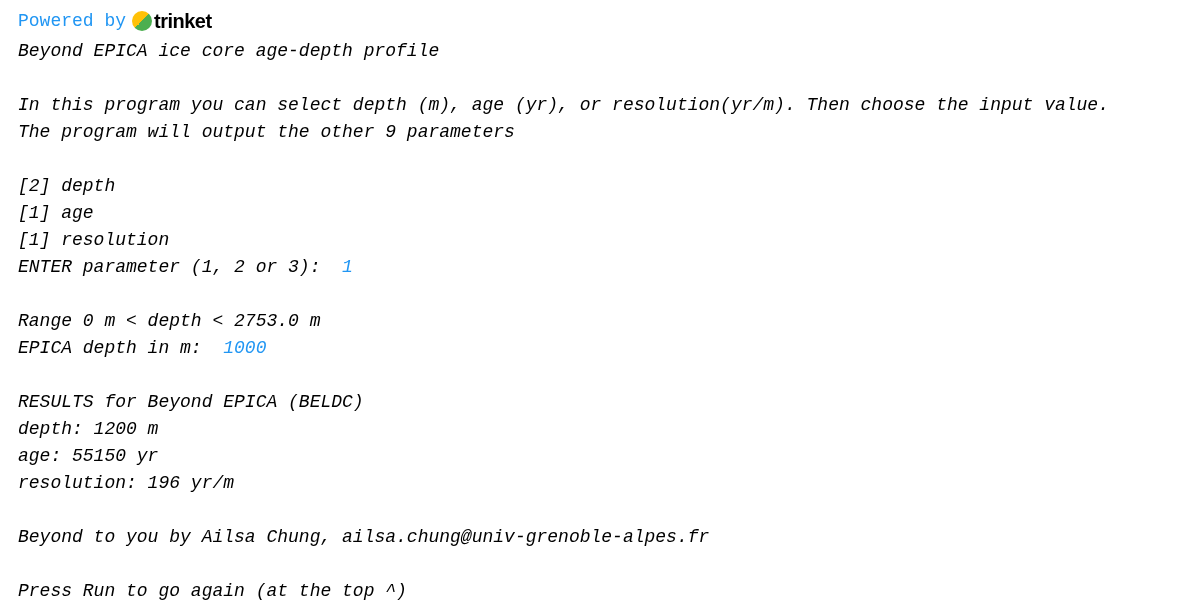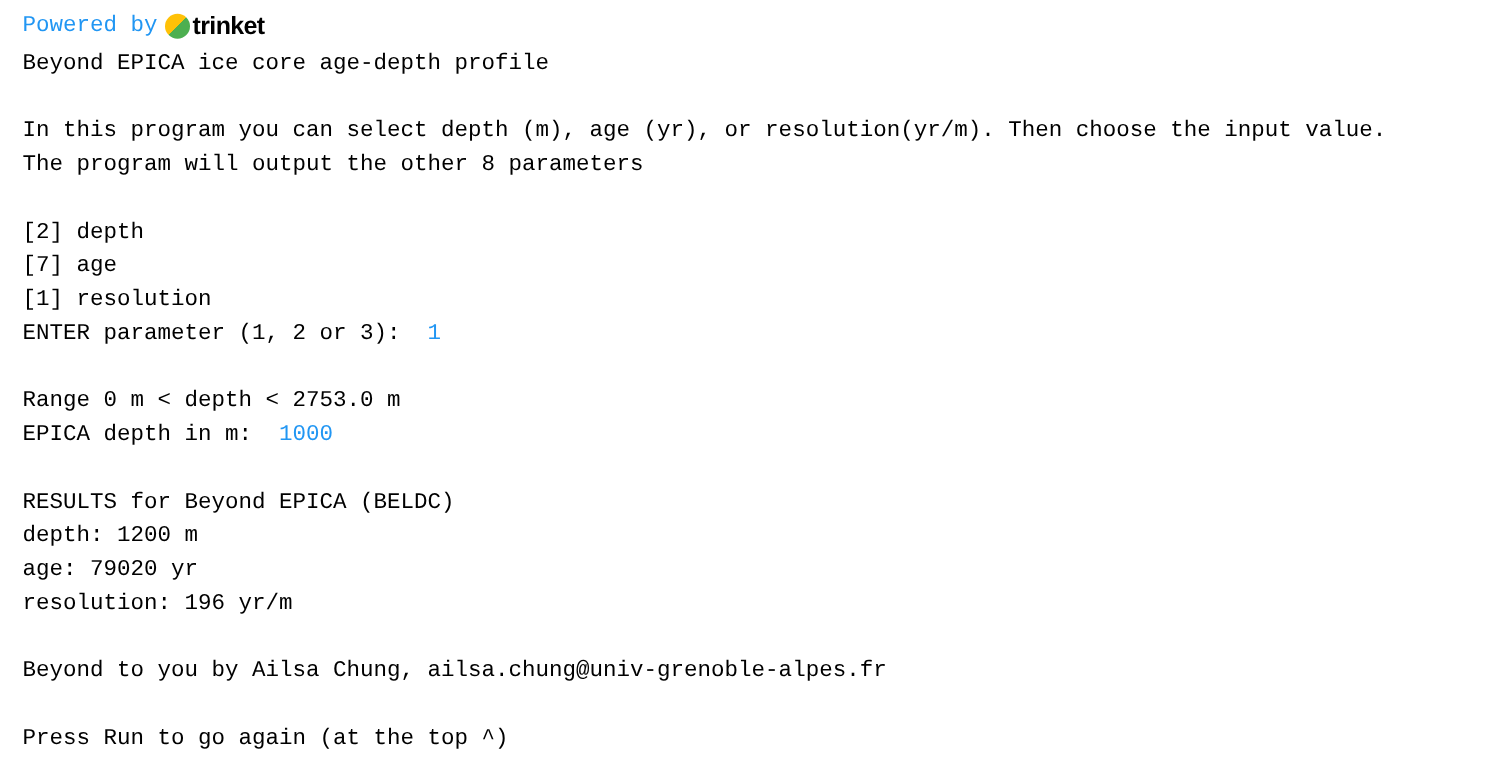--- a/index.html
+++ b/index.html
@@ -44,20 +44,21 @@
       font-family: Arial, Helvetica, sans-serif;
       font-weight: 700;
       color: #000000;
       font-size: 20px;
       letter-spacing: -0.5px;
       text-align: right;
     }
     .console-line {
       white-space: pre;
       color: #000000;
+      font-style: italic;
     }
     .user-input {
       color: #2196f3;
     }
     .spacer {
       height: 1.5em;
     }
   </style>
 </head>
 <body>
@@ -67,35 +68,35 @@
   <a class="trinket-logo">
     <span class="trinket-icon"></span>
     <span class="trinket-text">trinket</span>
   </a>
 </div>
 
 <div class="console-line">Beyond EPICA ice core age-depth profile</div>
 <div class="spacer"></div>
 
 <div class="console-line">In this program you can select depth (m), age (yr), or resolution(yr/m). Then choose the input value.</div>
-<div class="console-line">The program will output the other 8 parameters</div>
+<div class="console-line">The program will output the other 9 parameters</div>
 <div class="spacer"></div>
 
 <div class="console-line">[2] depth</div>
-<div class="console-line">[7] age</div>
+<div class="console-line">[1] age</div>
 <div class="console-line">[1] resolution</div>
 <div class="console-line"><span>ENTER parameter (1, 2 or 3):  </span><span class="user-input">1</span></div>
 <div class="spacer"></div>
 
 <div class="console-line">Range 0 m &lt; depth &lt; 2753.0 m</div>
 <div class="console-line"><span>EPICA depth in m:  </span><span class="user-input">1000</span></div>
 <div class="spacer"></div>
 
 <div class="console-line">RESULTS for Beyond EPICA (BELDC)</div>
 <div class="console-line">depth: 1200 m</div>
-<div class="console-line">age: 79020 yr</div>
+<div class="console-line">age: 55150 yr</div>
 <div class="console-line">resolution: 196 yr/m</div>
 <div class="spacer"></div>
 
 <div class="console-line">Beyond to you by Ailsa Chung, ailsa.chung@univ-grenoble-alpes.fr</div>
 <div class="spacer"></div>
 
 <div class="console-line">Press Run to go again (at the top ^)</div>
 
 </body></html>

